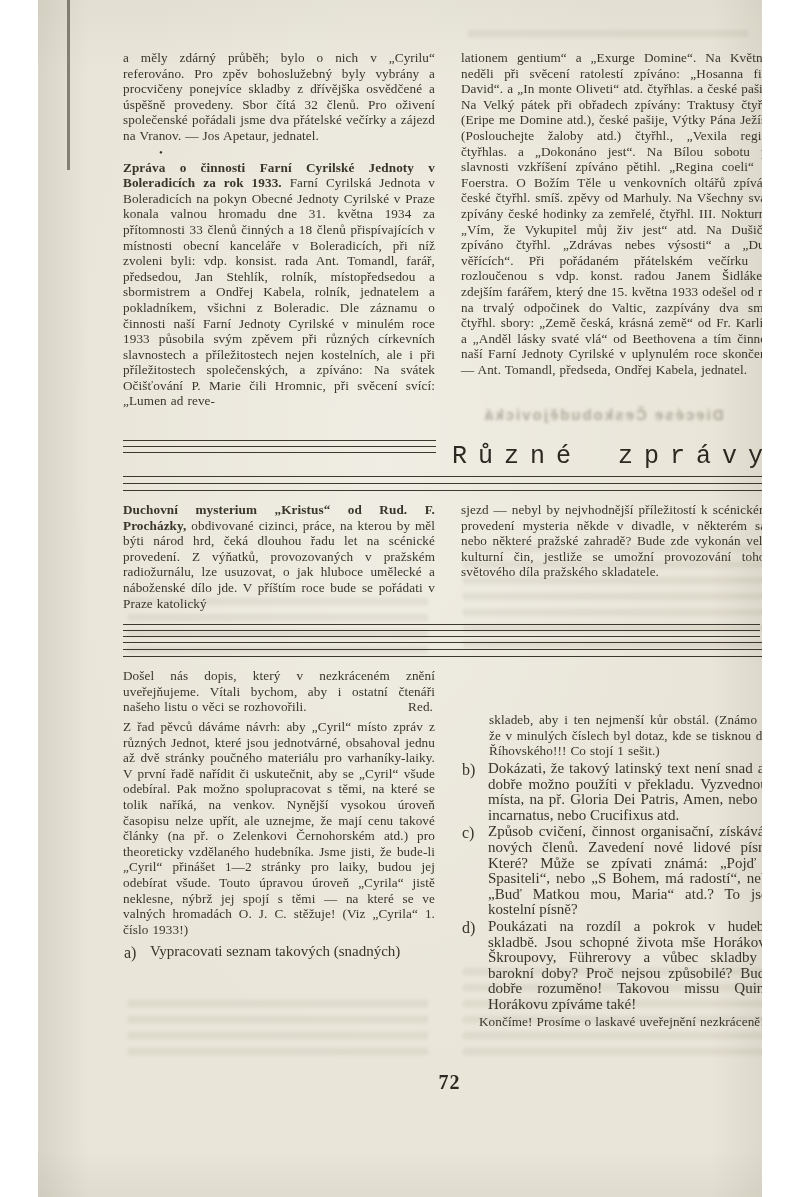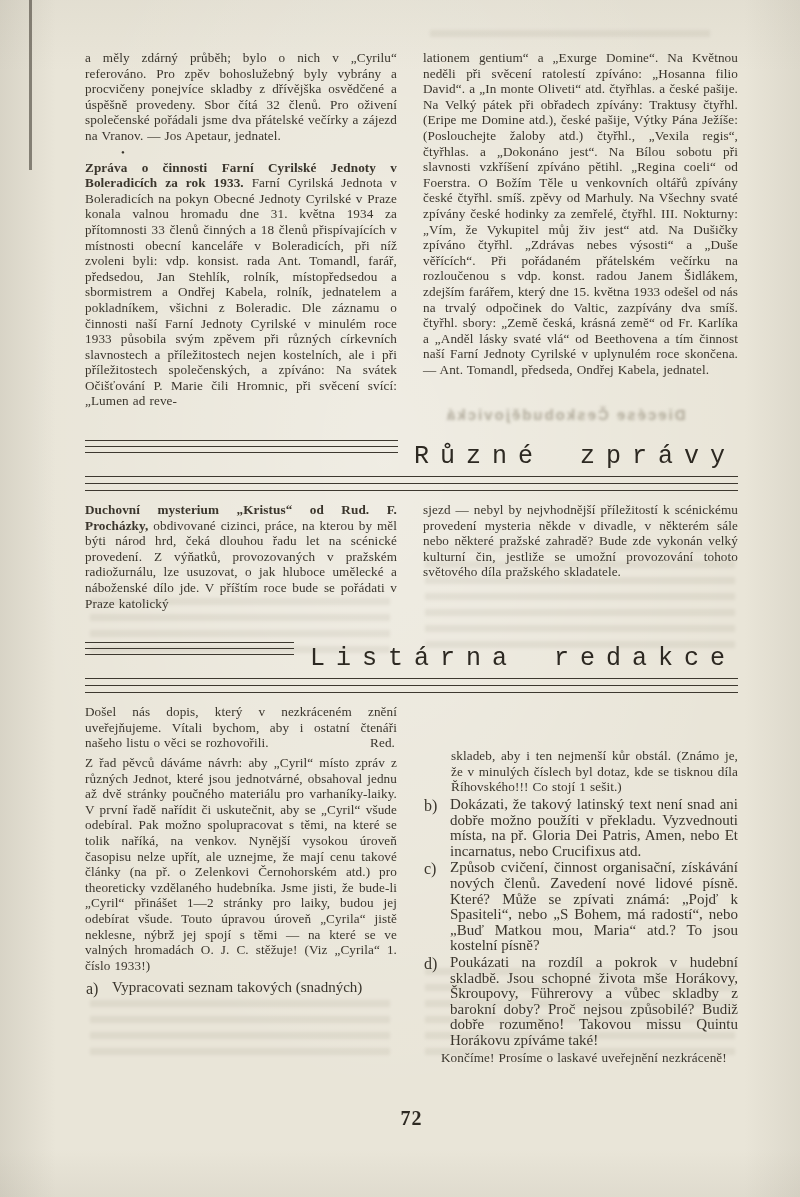--- a/index.html
+++ b/index.html
@@ -1,18 +1,18 @@
 <!DOCTYPE html>
 <html><head>
 <meta charset="utf-8">
 <style>
   html,body { margin:0; padding:0; }
   .page {
     position:relative;
-    width:800px; height:1197px;
+    width:724px; height:1197px;
     margin:0 auto;
     background:
       radial-gradient(ellipse at 48% 38%, rgba(255,255,255,0.30), rgba(255,255,255,0) 62%),
       linear-gradient(to right, rgba(110,104,88,0.14), rgba(110,104,88,0) 7%, rgba(110,104,88,0) 93%, rgba(110,104,88,0.10)),
       linear-gradient(to bottom, rgba(110,104,88,0.05), rgba(110,104,88,0) 6%, rgba(110,104,88,0) 96%, rgba(110,104,88,0.08)),
       #e9e5d8;
     font-family:"Liberation Serif", serif;
     color:#3a352c;
     overflow:hidden;
   }
@@ -136,21 +136,20 @@
       </div>
     </div>
 
     <div class="section-header">
       <div class="header-top">
         <div class="rules">
           <div class="rule"></div>
           <div class="rule"></div>
           <div class="rule"></div>
         </div>
-        <div class="header-title">Listárna redakce</div>
       </div>
       <div class="rules-full">
         <div class="rule"></div>
         <div class="rule"></div>
         <div class="rule"></div>
       </div>
     </div>
 
     <div class="cols">
       <div class="col-l">

